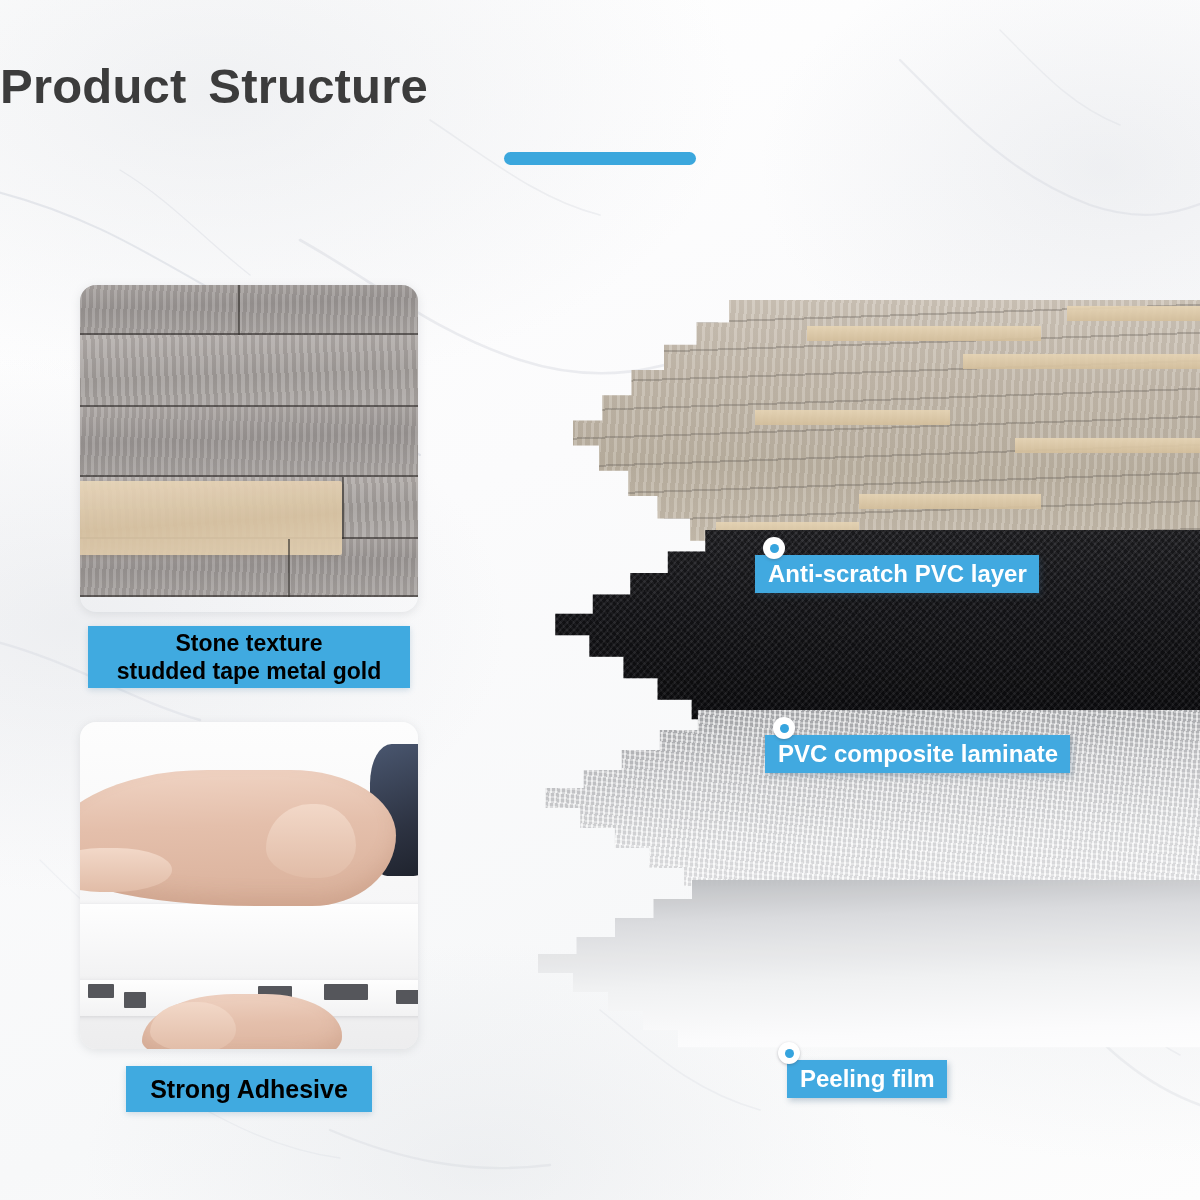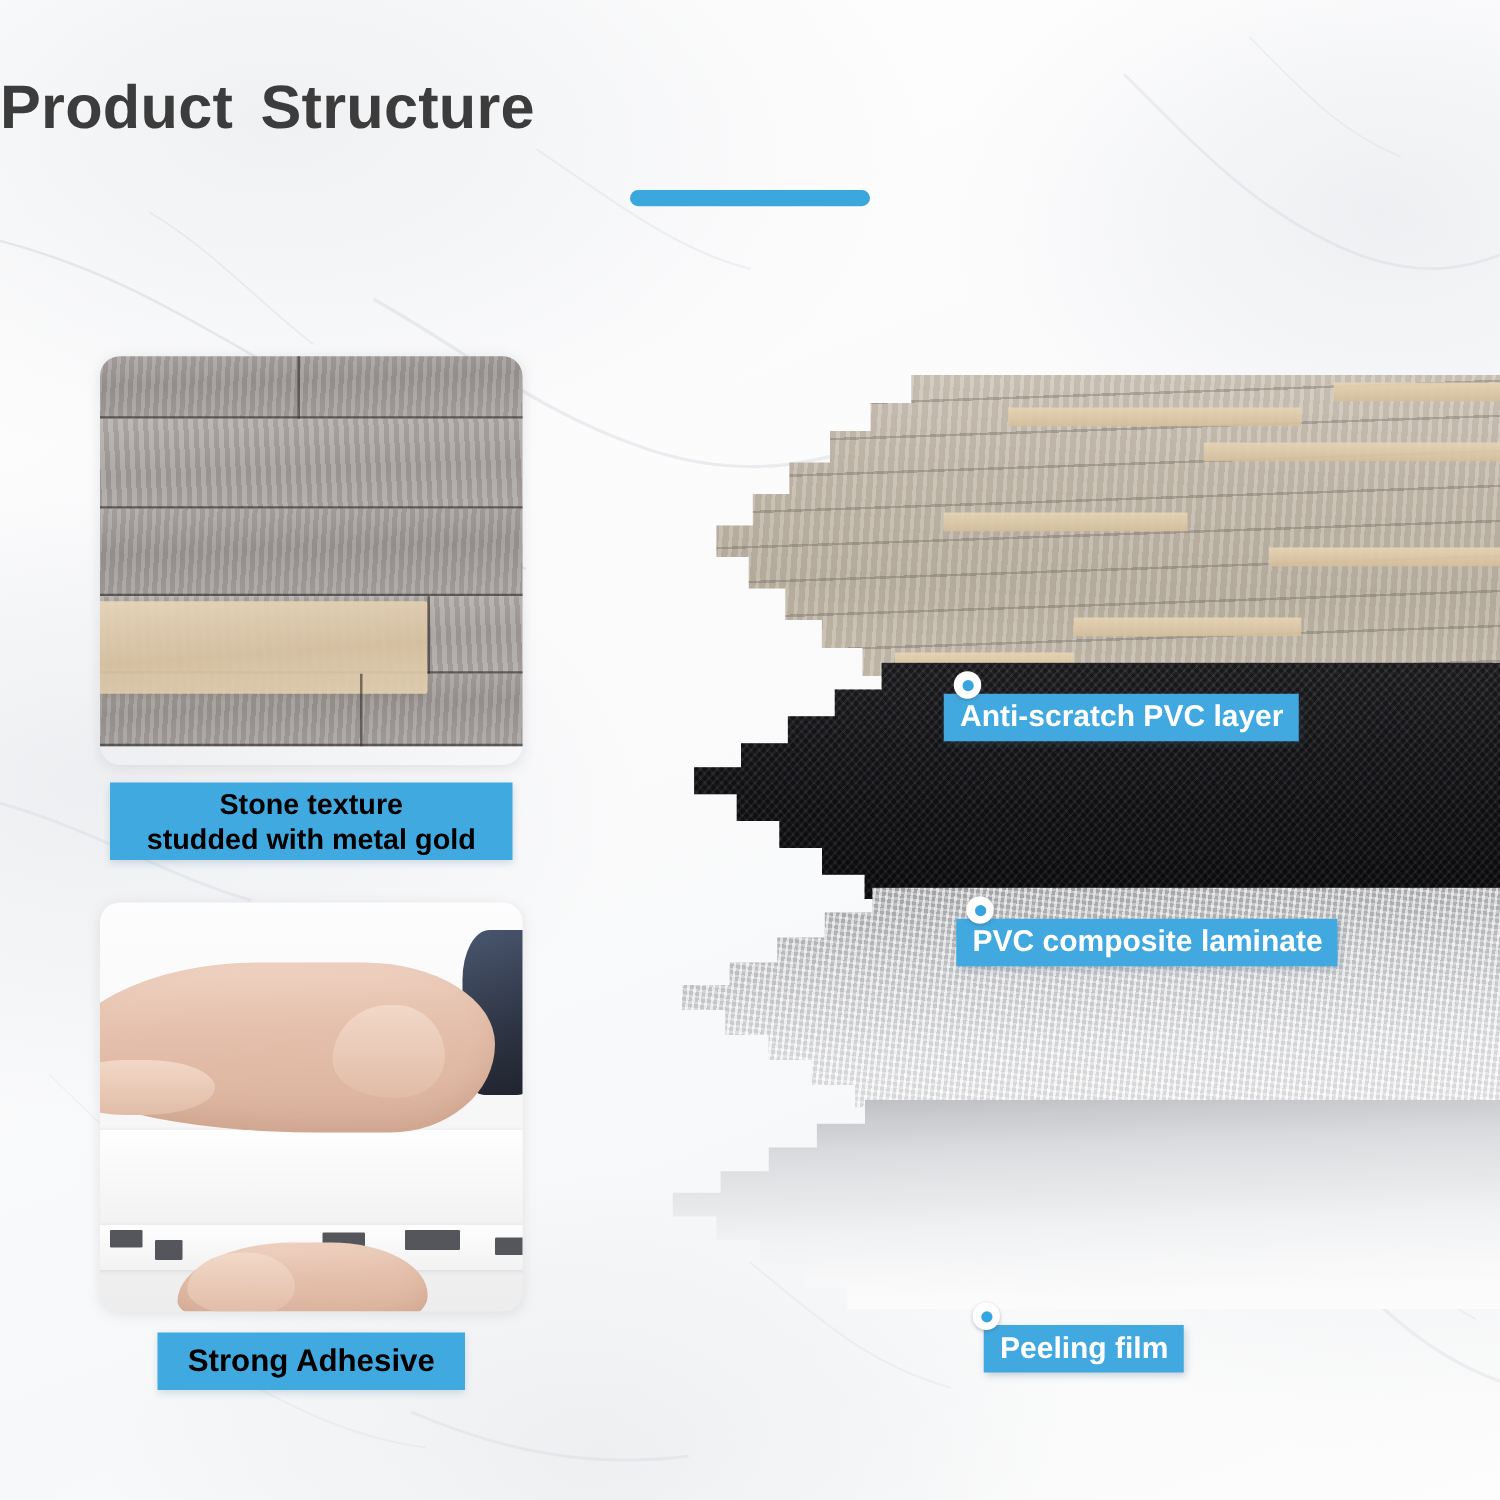--- a/index.html
+++ b/index.html
@@ -240,21 +240,21 @@
          background:linear-gradient(176deg,#e9d7ba 0%,#d9c3a2 55%,#e2cfb0 100%);
          box-shadow:0 2px 5px rgba(110,95,70,0.25);"></div>
     <div class="vjoint" style="left:158px; top:-6px;  height:56px;"></div>
     <div class="vjoint" style="left:262px; top:192px; height:62px;"></div>
     <div class="vjoint" style="left:208px; top:254px; height:58px;"></div>
   </div>
 </div>
 <div class="caption" id="caption-stone">
   <div>
     <span>Stone texture</span><br>
-    <span>studded with metal gold</span>
+    <span>studded tape metal gold</span>
   </div>
 </div>
 
 <div class="photo-card" id="adhesive-photo">
   <div class="photo-inner">
     <div class="adh-bg"></div>
     <div class="adh-tile" style="top:182px; height:76px;"></div>
     <div class="adh-tile" style="top:258px; height:36px;"></div>
     <div class="notch" style="left:8px;   top:262px; width:26px; height:14px;"></div>
     <div class="notch" style="left:44px;  top:270px; width:22px; height:16px;"></div>

